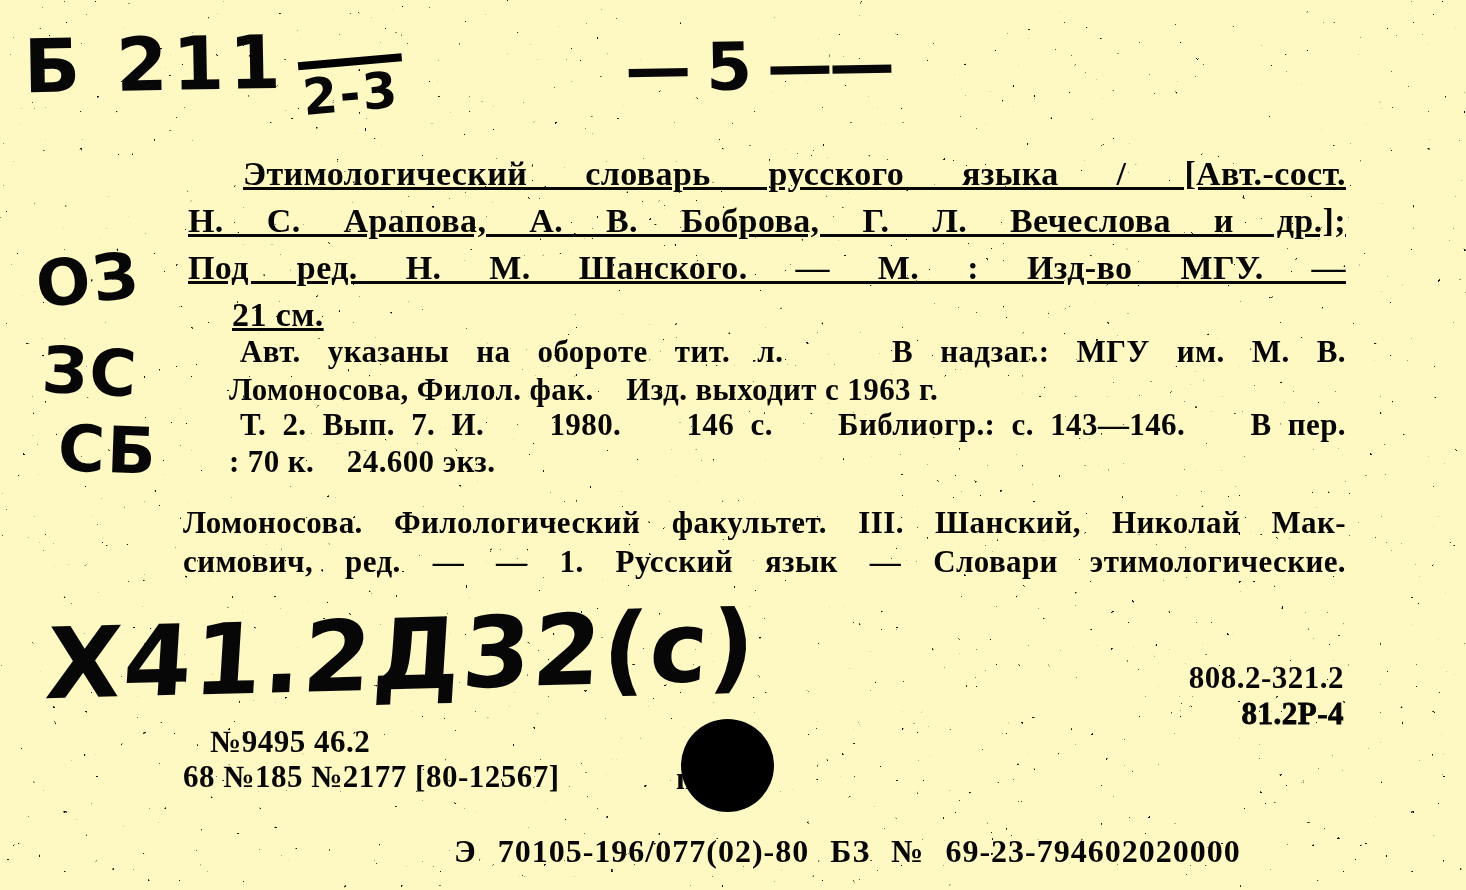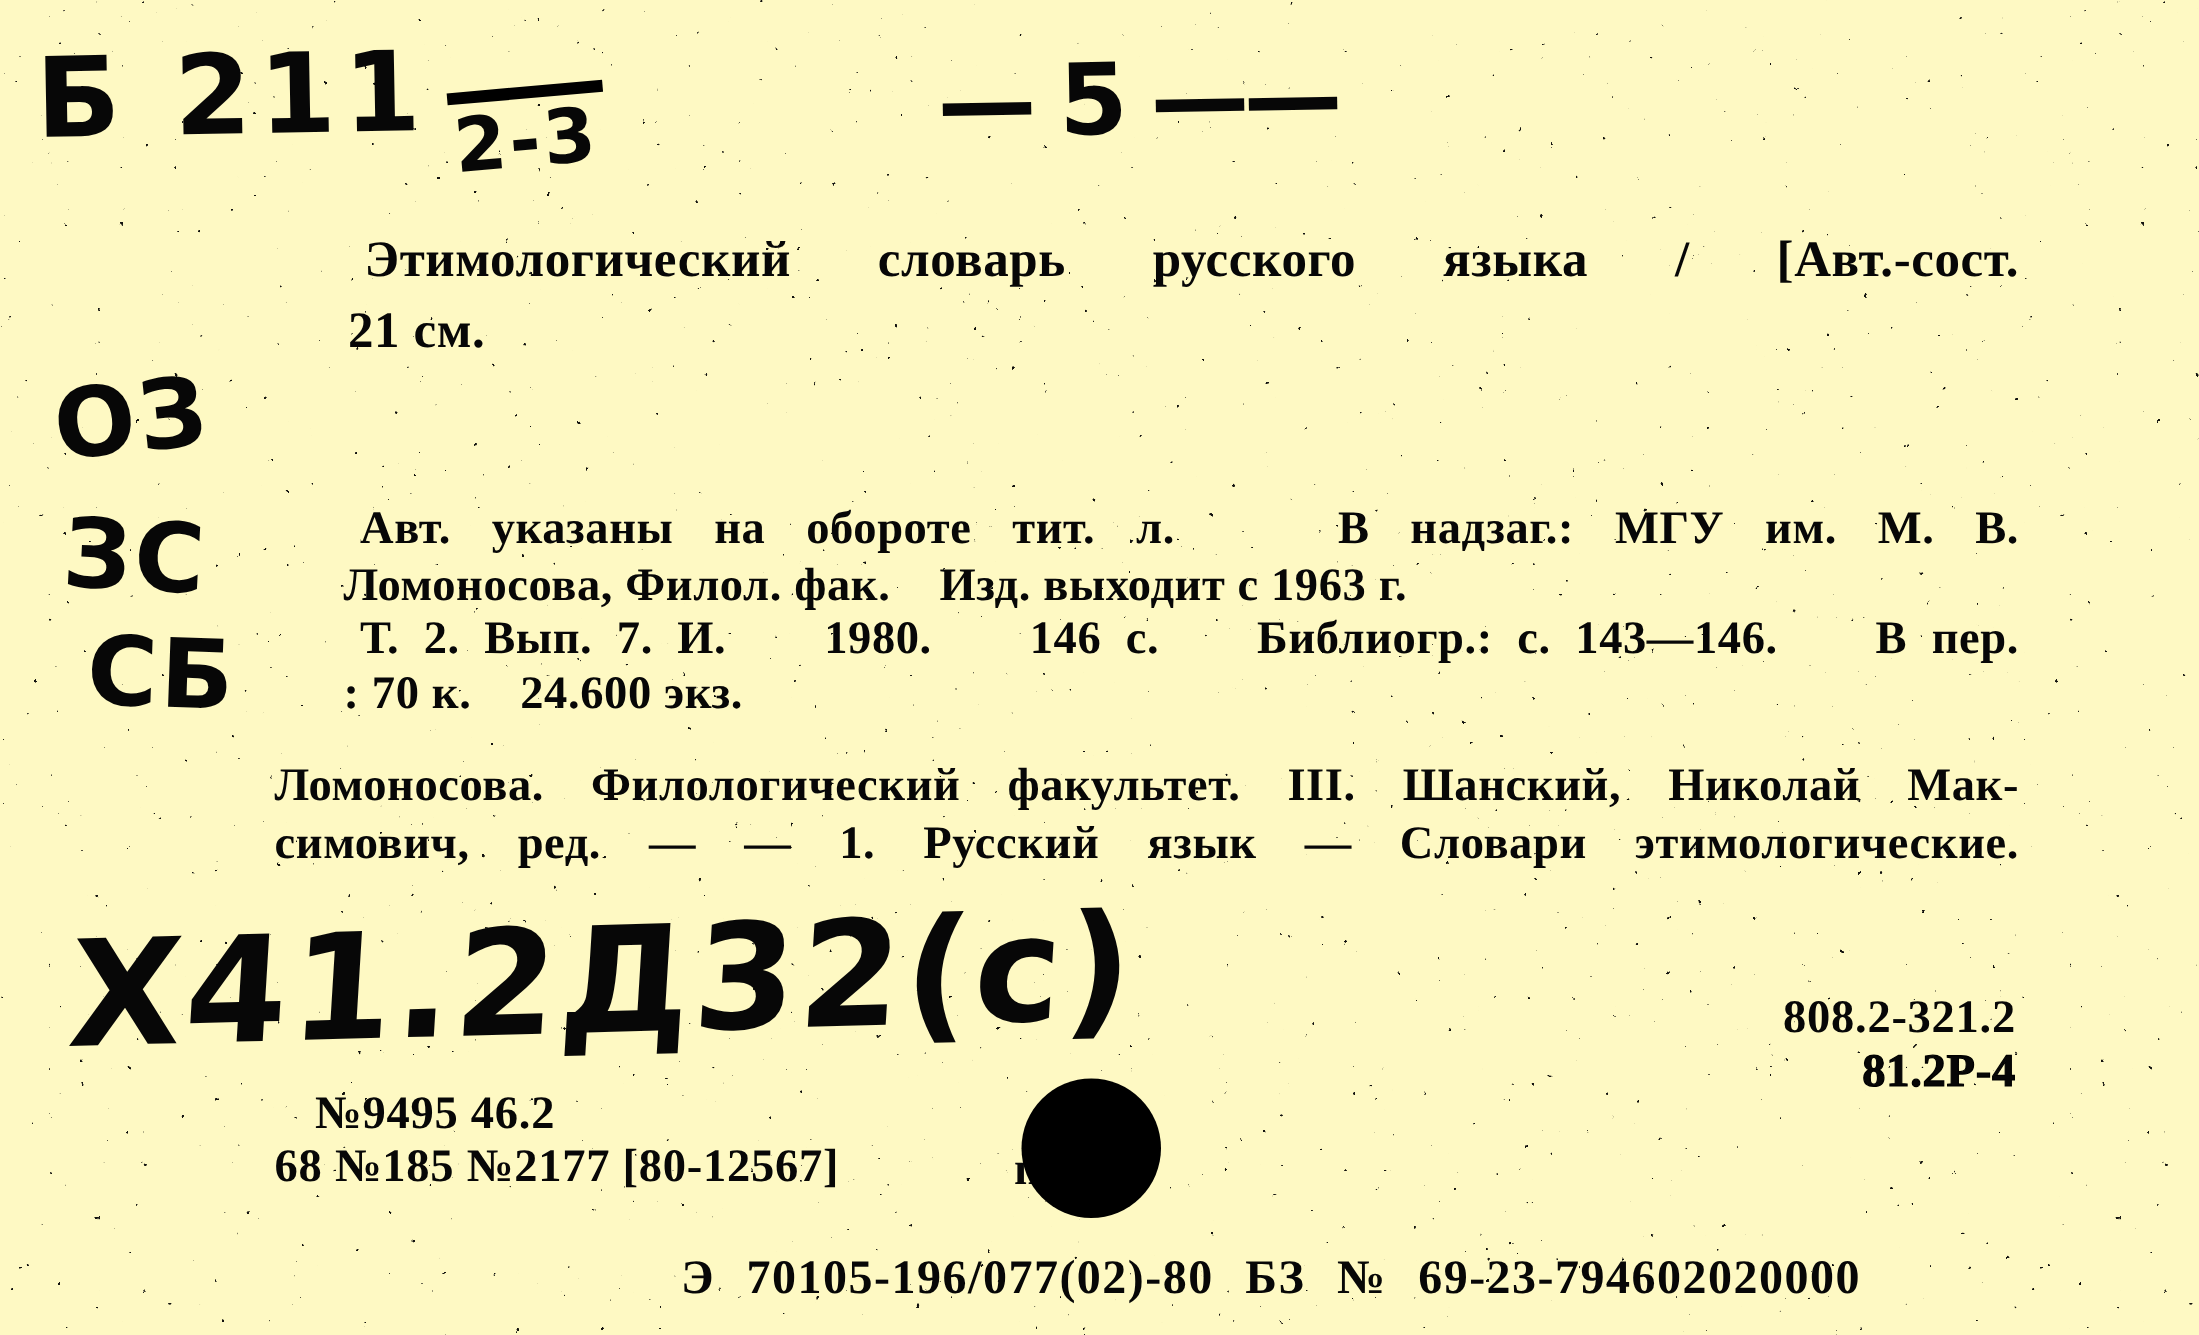--- a/index.html
+++ b/index.html
@@ -19,21 +19,21 @@
   
   .line {
     white-space: pre-wrap;
     text-align: justify;
     text-align-last: justify;
     letter-spacing: 0.4px;
   }
   .line.left-last { text-align-last: left; margin-left: 44px; }
   .indent { text-indent: 55px; }
 
-  .title-block   { left: 188px; top: 150px; width: 1158px; font-size: 34px; line-height: 47px; }
+  .title-block   { left: 188px; top: 150px; width: 1158px; font-size: 34px; line-height: 47px; text-decoration: underline; }
   .notes-block   { left: 185px; top: 333px; width: 1161px; font-size: 31px; line-height: 38px; }
   .coll-block    { left: 185px; top: 406px; width: 1161px; font-size: 31px; line-height: 37px; }
   .trac-block    { left: 183px; top: 503px; width: 1163px; font-size: 31px; line-height: 39px; }
 
   
   .hand { font-family: "DejaVu Sans", sans-serif; font-weight: 700; }
 
   .shelf { left: 24px; top: 26px; display: flex; align-items: flex-start; gap: 14px; transform: rotate(-1deg); }
   .shelf-main { font-size: 74px; line-height: 1; letter-spacing: 5px; }
   .shelf-frac { margin-top: 34px; font-size: 50px; line-height: 1.05; border-top: 8px solid #000; padding: 2px 6px 0 2px; transform: rotate(-4deg); letter-spacing: 2px; }
@@ -82,20 +82,22 @@
   </div>
 
   <div class="layer pageno hand">— 5 ——</div>
 
   <div class="layer margin-mark hand mm-0">ОЗ</div>
   <div class="layer margin-mark hand mm-1">ЗС</div>
   <div class="layer margin-mark hand mm-2">СБ</div>
 
   <div class="layer title-block">
     <div class="line indent">Этимологический словарь русского языка / [Авт.-сост.</div>
+    <div class="line">Н. С. Арапова, А. В. Боброва, Г. Л. Вечеслова и др.];</div>
+    <div class="line">Под ред. Н. М. Шанского. — М. : Изд-во МГУ. —</div>
     <div class="line left-last">21 см.</div>
   </div>
 
   <div class="layer notes-block">
     <div class="line indent">Авт. указаны на обороте тит. л.    В надзаг.: МГУ им. М. В.</div>
     <div class="line left-last">Ломоносова, Филол. фак.    Изд. выходит с 1963 г.</div>
   </div>
 
   <div class="layer coll-block">
     <div class="line indent">Т. 2. Вып. 7. И.    1980.    146 с.    Библиогр.: с. 143—146.    В пер.</div>

